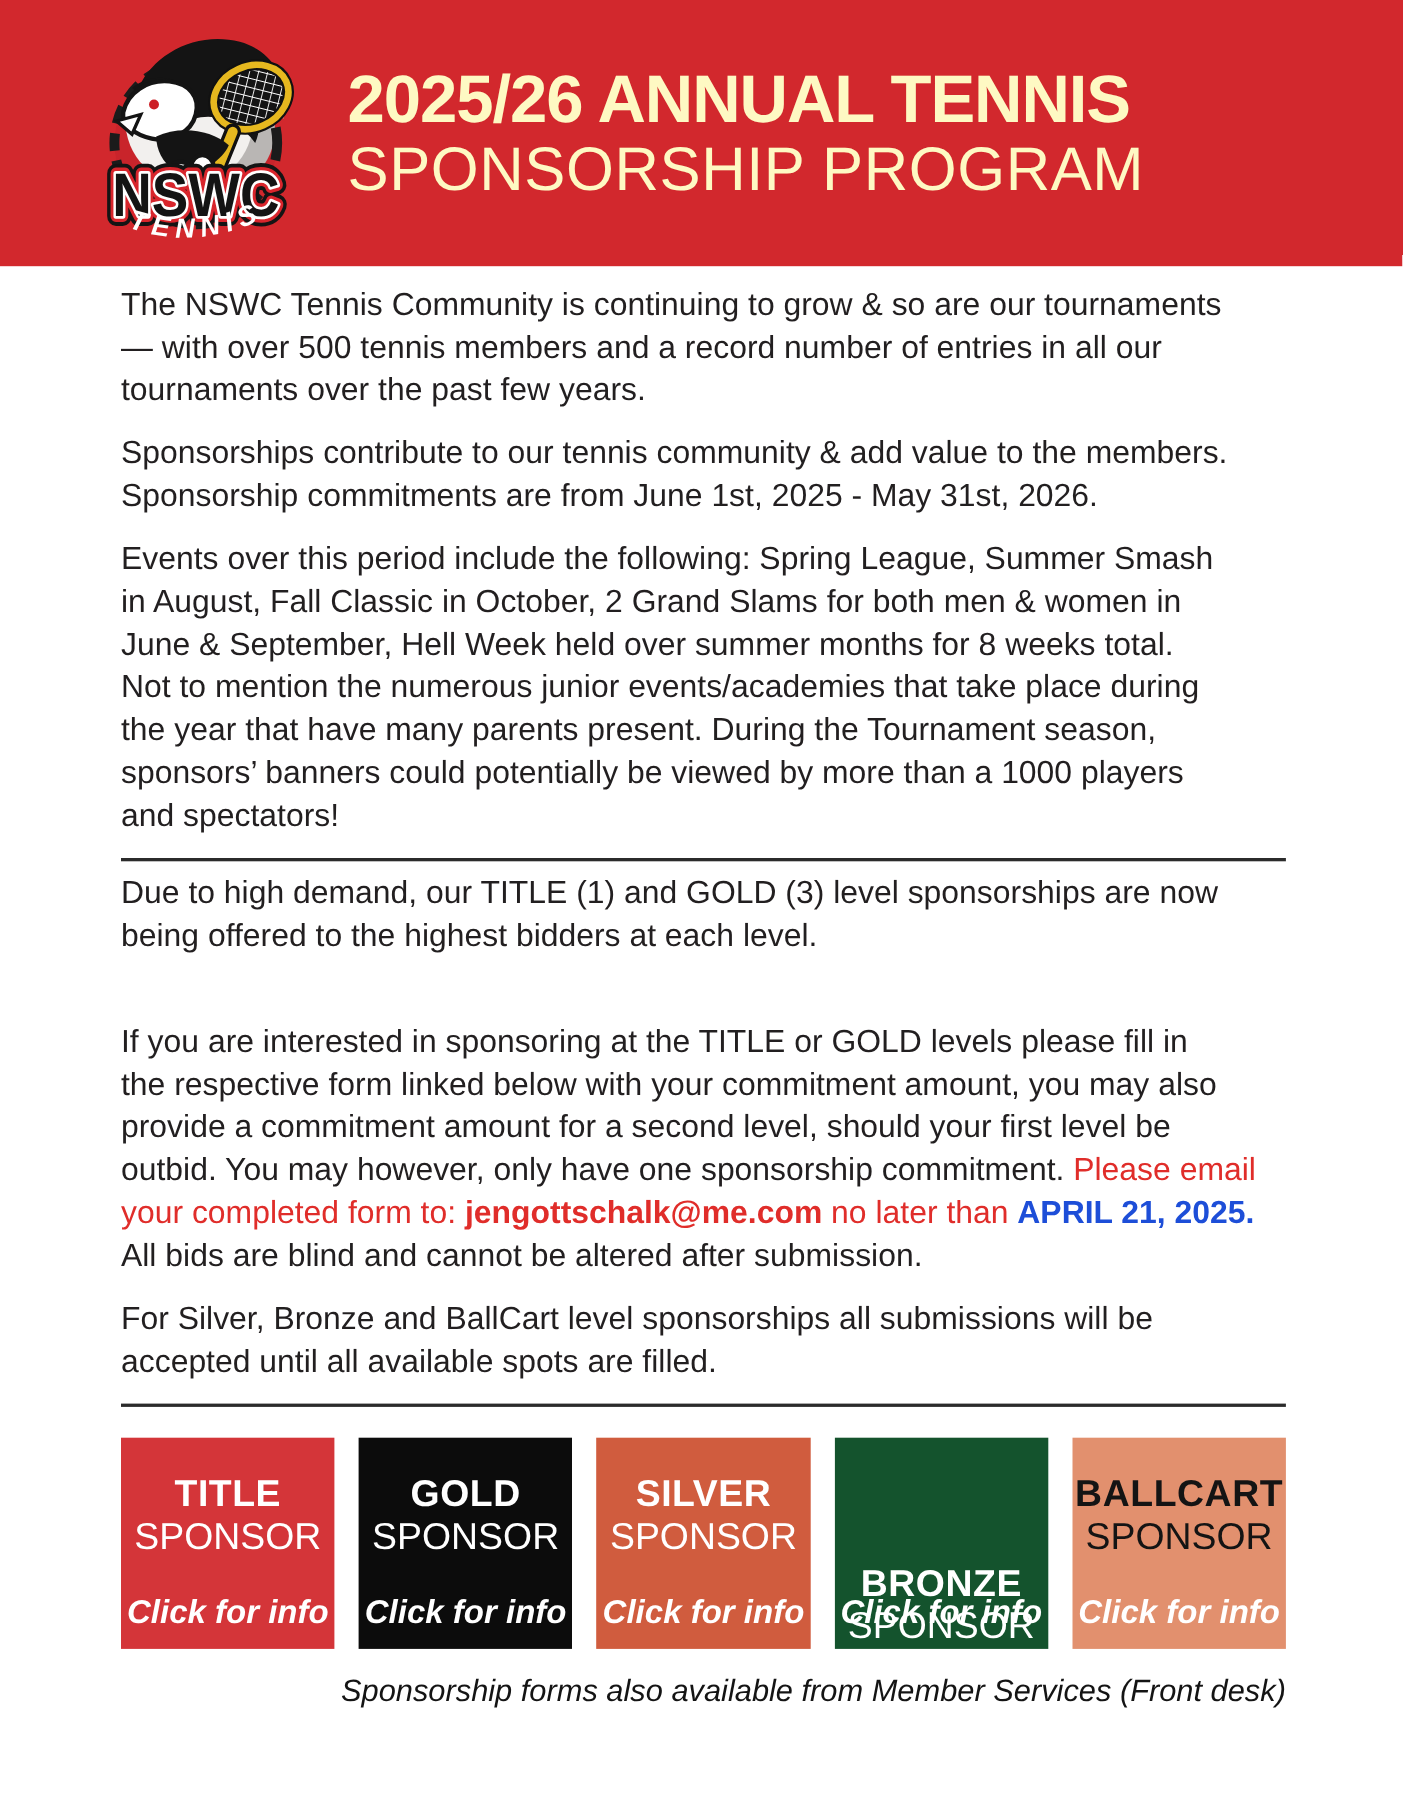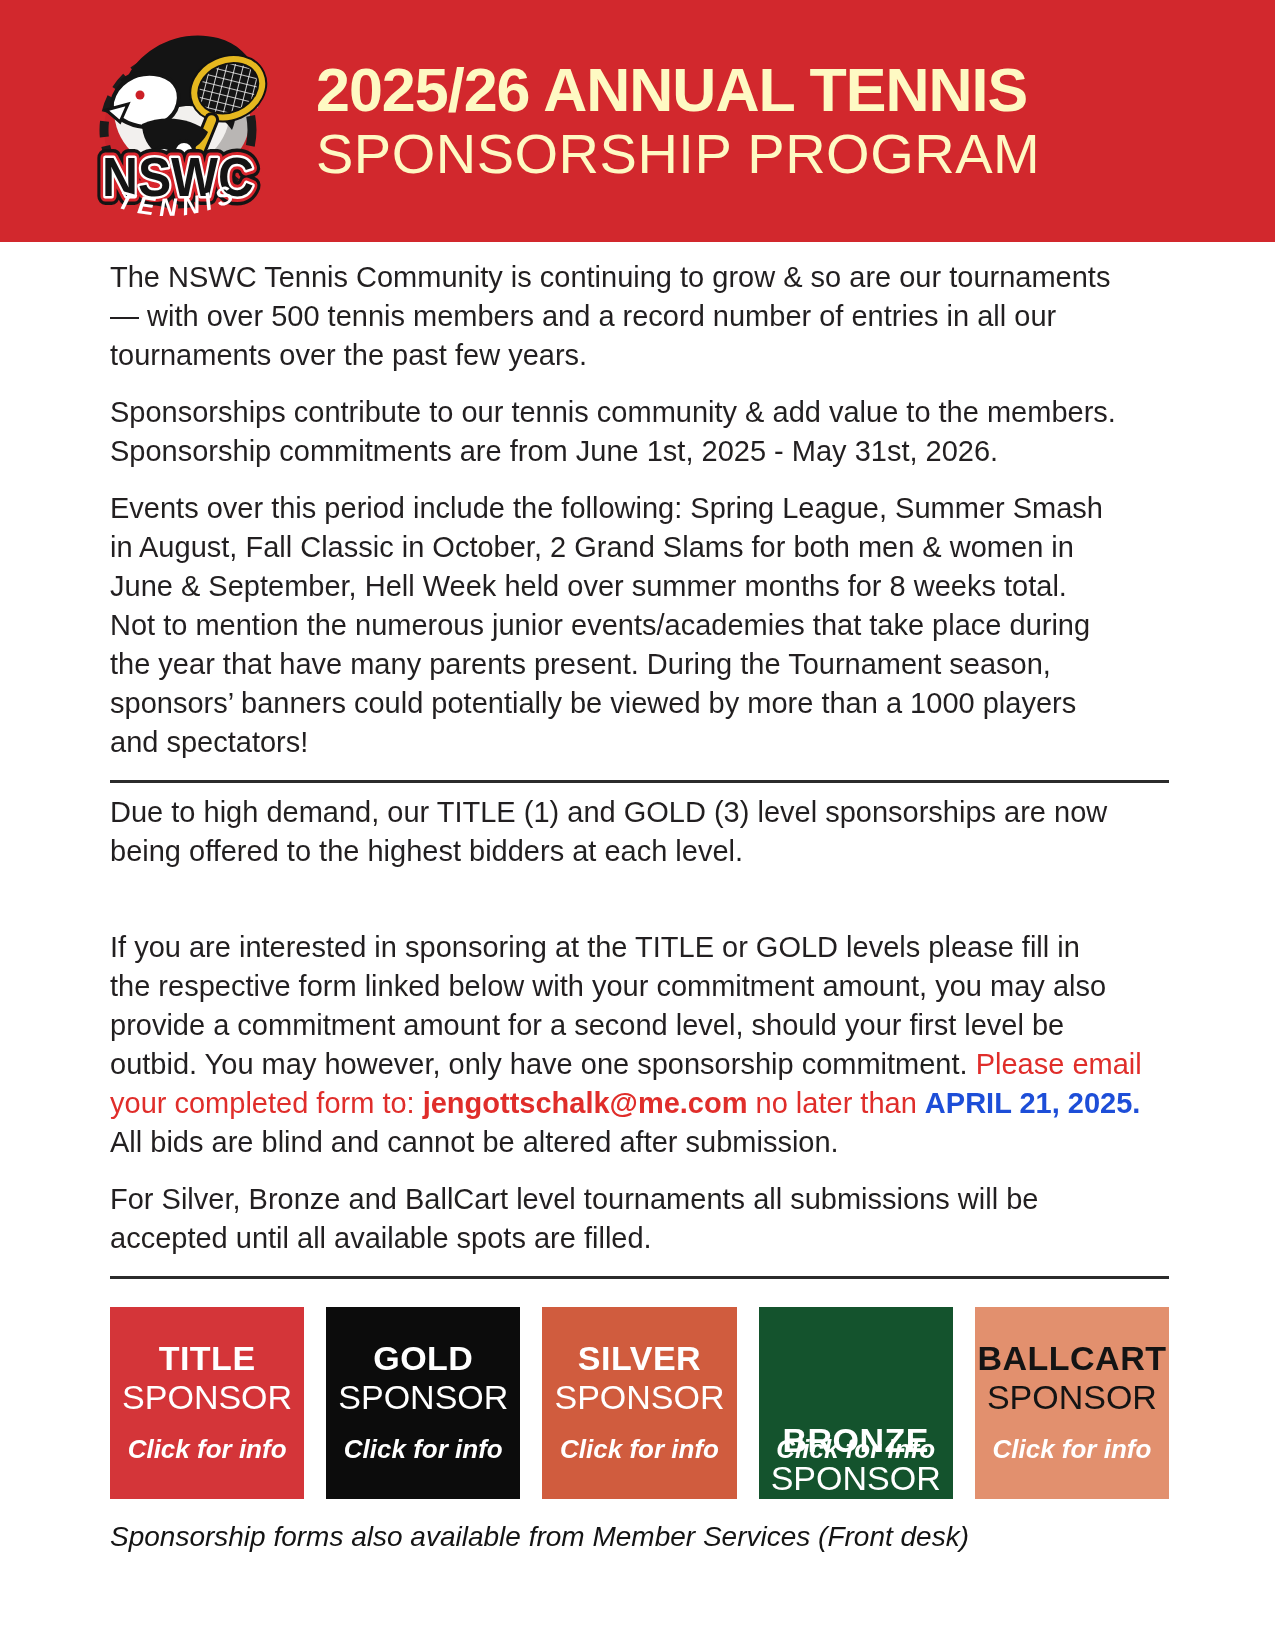--- a/index.html
+++ b/index.html
@@ -44,23 +44,23 @@
   .red-text{color:#e02d2a;}
   .red-bold{color:#e02d2a;font-weight:bold;}
   .cards-row{display:flex;gap:22px;margin-top:28px;}
   .sponsor-card{
     flex:1;height:192px;position:relative;
     display:flex;flex-direction:column;align-items:center;
     color:#ffffff;cursor:pointer;
   }
   .card-level{margin-top:34px;font-size:34px;font-weight:bold;letter-spacing:0.5px;line-height:1.05;}
   .card-word{font-size:34px;font-weight:normal;line-height:1.2;}
-  .card-cta{position:absolute;bottom:34px;font-size:26px;font-weight:bold;font-style:italic;}
+  .card-cta{position:absolute;bottom:16px;font-size:30px;font-weight:bold;font-style:italic;}
   .footer-note{
-    margin-top:22px;text-align:left;
+    margin-top:22px;text-align:right;
     font-size:28px;font-style:italic;color:#141414;
   }
 </style>
 </head>
 <body>
 
 <header class="header" style="background: rgb(210, 40, 45);">
   <svg class="logo-svg" viewBox="0 0 212 206" aria-hidden="true">
     <defs>
       <clipPath id="ballclip">
@@ -137,21 +137,21 @@
 
   <p class="para">
     <span>If you are interested in sponsoring at the TITLE or GOLD levels please fill in
 the respective form linked below with your commitment amount, you may also
 provide a commitment amount for a second level, should your first level be
 outbid. You may however, only have one sponsorship commitment. </span><span class="red-text" style="color: rgb(224, 45, 42);">Please email
 your completed form to: </span><span class="red-bold" style="color: rgb(224, 45, 42);">jengottschalk@me.com</span><span class="red-text" style="color: rgb(224, 45, 42);"> no later than </span><span class="red-bold" style="color: #1d4ed8;">APRIL 21, 2025.</span><span>
 All bids are blind and cannot be altered after submission.</span>
   </p>
 
-  <p class="para">For Silver, Bronze and BallCart level tournaments all submissions will be
+  <p class="para">For Silver, Bronze and BallCart level sponsorships all submissions will be
 accepted until all available spots are filled.</p>
 
   <hr class="rule">
 
   <div class="cards-row">
     <div class="sponsor-card" style="background: rgb(212, 53, 57); color: rgb(255, 255, 255);">
       <div class="card-level">TITLE</div>
       <div class="card-word">SPONSOR</div>
       <div class="card-cta" style="color: rgb(255, 255, 255);">Click for info</div>
     </div>

